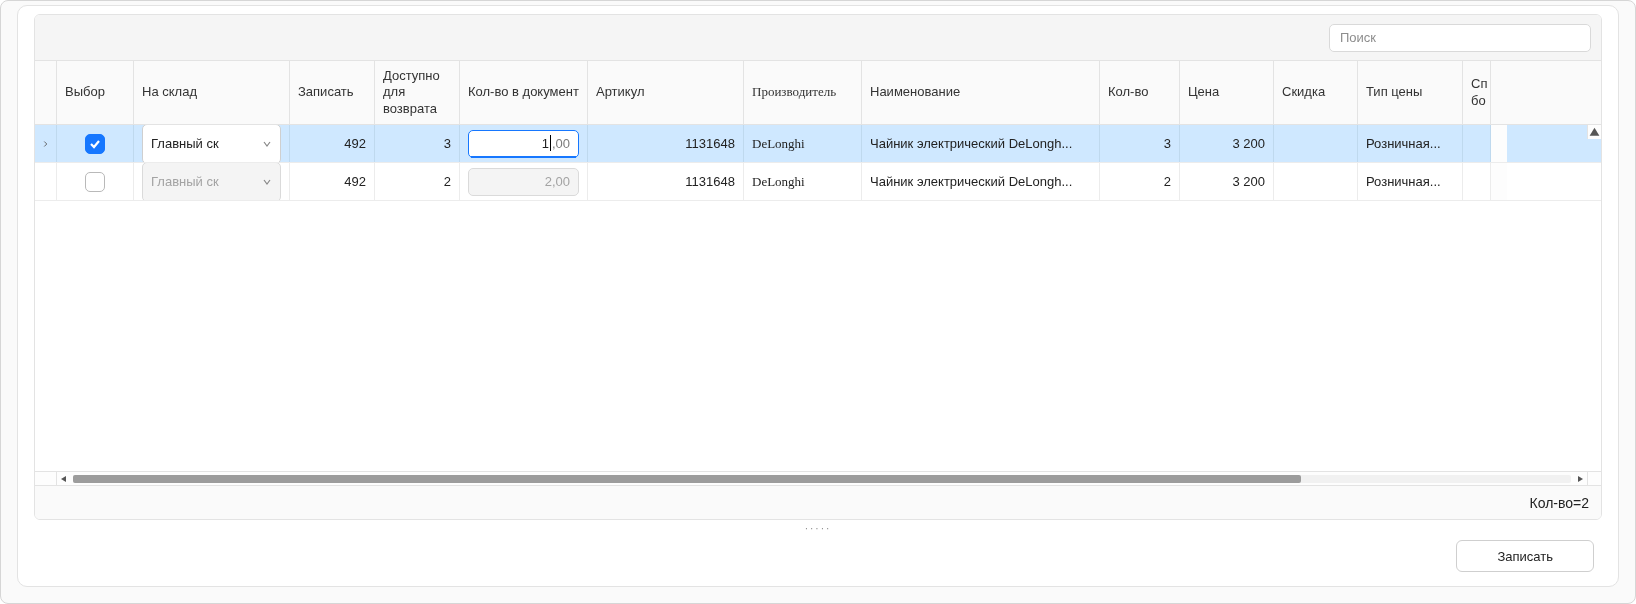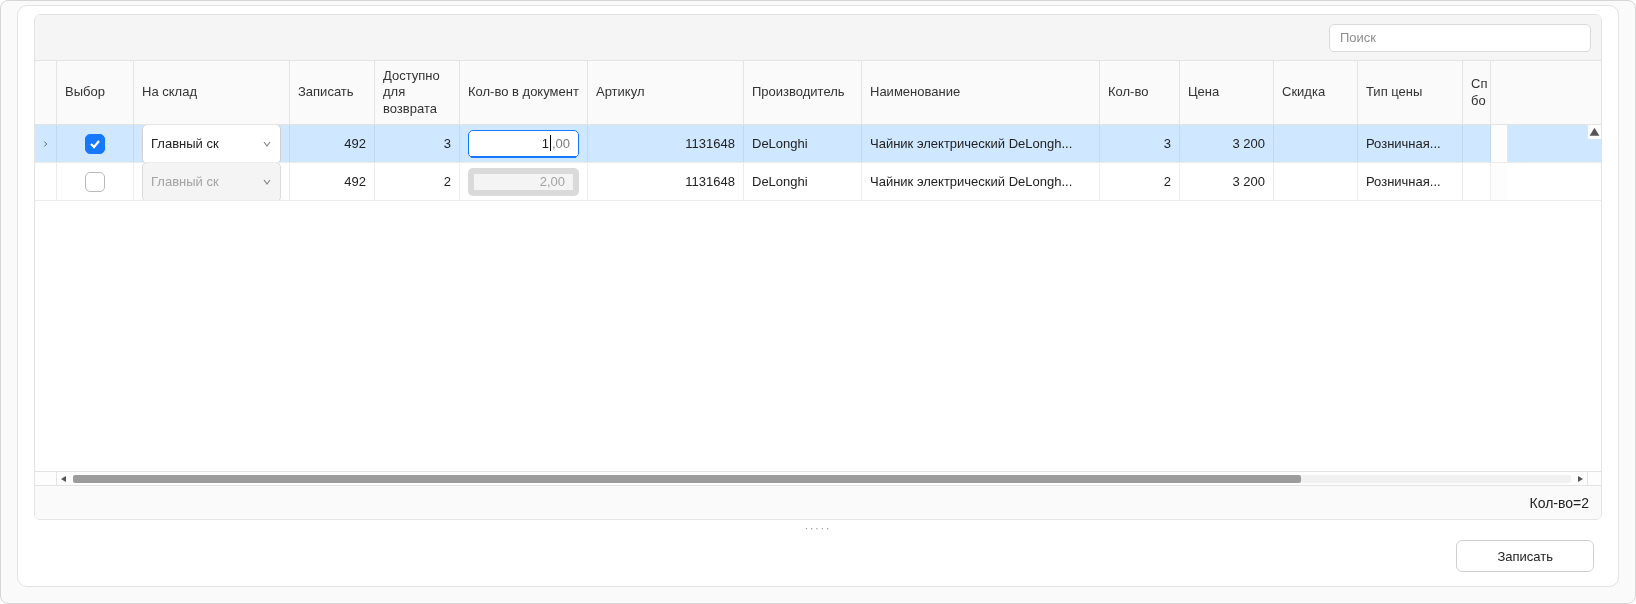--- a/index.html
+++ b/index.html
@@ -140,21 +140,21 @@
   .td .ellipsis { overflow: hidden; text-overflow: ellipsis; white-space: nowrap; width: 100%; }
 
   
   .c-exp   { width: 22px; flex: 0 0 22px; }
   .c-sel   { width: 77px; flex: 0 0 77px; }
   .c-wh    { width: 156px; flex: 0 0 156px; }
   .c-avail { width: 85px;  flex: 0 0 85px; }
   .c-ret   { width: 85px;  flex: 0 0 85px; }
   .c-qtyd  { width: 128px; flex: 0 0 128px; }
   .c-art   { width: 156px; flex: 0 0 156px; }
-  .c-man   { width: 118px; flex: 0 0 118px; }
+  .c-man   { width: 118px; flex: 0 0 118px; font-family: Liberation Serif, serif; }
   .c-name  { width: 238px; flex: 0 0 238px; }
   .c-qty   { width: 80px;  flex: 0 0 80px; }
   .c-price { width: 94px;  flex: 0 0 94px; }
   .c-disc  { width: 84px;  flex: 0 0 84px; }
   .c-ptype { width: 105px; flex: 0 0 105px; }
   .c-spare { width: 28px;  flex: 0 0 28px; }
   .c-vsb   { width: 14px;  flex: 0 0 14px; } 
 
   .expand-cell {
     display: flex; align-items: center; justify-content: center;
@@ -200,21 +200,21 @@
   .wh-select .chev {
     width: 10px; height: 10px;
     flex: 0 0 10px;
     margin-left: 6px;
     color: #888;
   }
   
   .qty-input {
     width: 100%;
     height: 28px;
-    border: 6px solid #f97316;
+    border: 1px solid #f97316;
     border-radius: 5px;
     background: #fff;
     padding: 0 8px;
     display: flex;
     align-items: center;
     justify-content: flex-end;
     color: #222;
     position: relative;
   }
   .qty-input.active {

